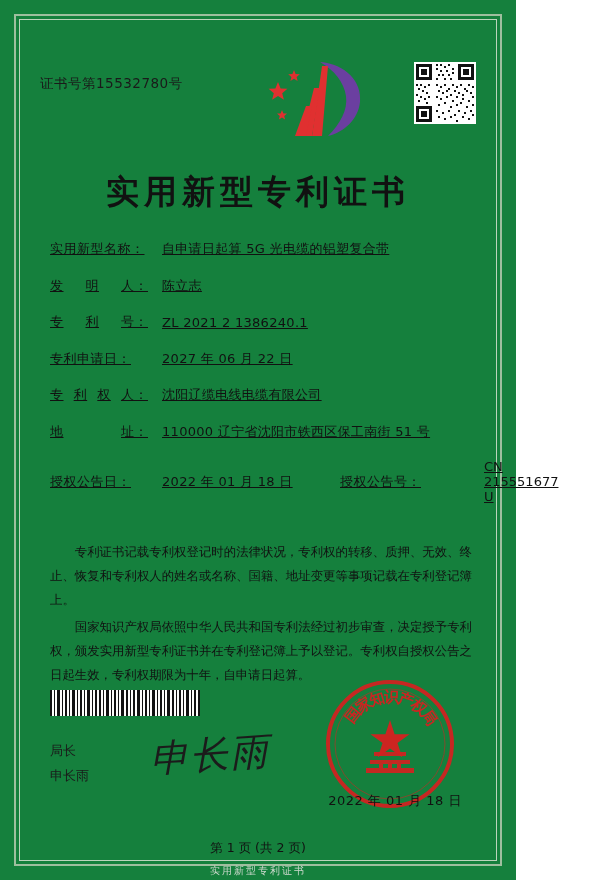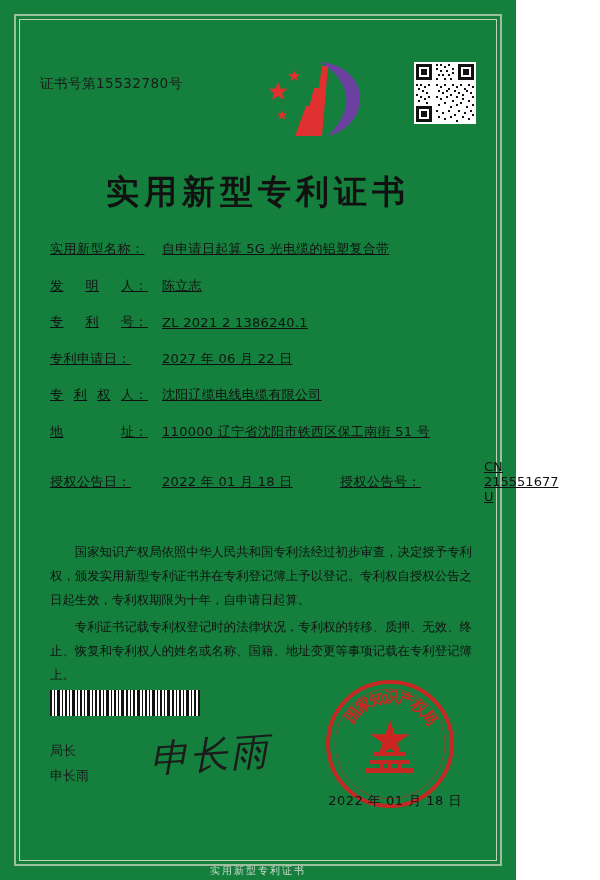--- a/index.html
+++ b/index.html
@@ -384,22 +384,22 @@
       <div class="field-row dual">
         <div class="field-label">授权公告日：</div>
         <div class="field-value">2022 年 01 月 18 日</div>
         <div class="field-label2">授权公告号：</div>
         <div class="field-value2">CN 215551677 U</div>
       </div>
 
     </div>
 
     <div class="paragraphs">
+      <p>专利证书记载专利权登记时的法律状况，专利权的转移、质押、无效、终止、恢复和专利权人的姓名或名称、国籍、地址变更等事项记载在专利登记簿上。</p>
       <p>国家知识产权局依照中华人民共和国专利法经过初步审查，决定授予专利权，颁发实用新型专利证书并在专利登记簿上予以登记。专利权自授权公告之日起生效，专利权期限为十年，自申请日起算。</p>
-      <p>专利证书记载专利权登记时的法律状况，专利权的转移、质押、无效、终止、恢复和专利权人的姓名或名称、国籍、地址变更等事项记载在专利登记簿上。</p>
     </div>
 
     <div class="barcode">
       <svg width="150" height="26" viewBox="0 0 150 26" xmlns="http://www.w3.org/2000/svg">
         <rect width="150" height="26" fill="#fdfdfb"></rect>
         <g fill="#111">
           <rect x="0" y="0" width="2" height="26"></rect>
             <rect x="4" y="0" width="1" height="26"></rect>
             <rect x="7" y="0" width="3" height="26"></rect>
           <rect x="12" y="0" width="1" height="26"></rect>
@@ -471,16 +471,17 @@
           <text x="68" y="26" text-anchor="middle" transform="rotate(2 68 68)">识</text>
           <text x="68" y="26" text-anchor="middle" transform="rotate(20 68 68)">产</text>
           <text x="68" y="26" text-anchor="middle" transform="rotate(38 68 68)">权</text>
           <text x="68" y="26" text-anchor="middle" transform="rotate(56 68 68)">局</text>
         </g>
       </svg>
     </div>
 
     <div class="seal-date">2022 年 01 月 18 日</div>
 
+    <div class="page-footer">第 1 页 (共 2 页)</div>
   </div>
 
   <div class="bottom-faint">实用新型专利证书</div>
 </div>
 
 </body></html>

